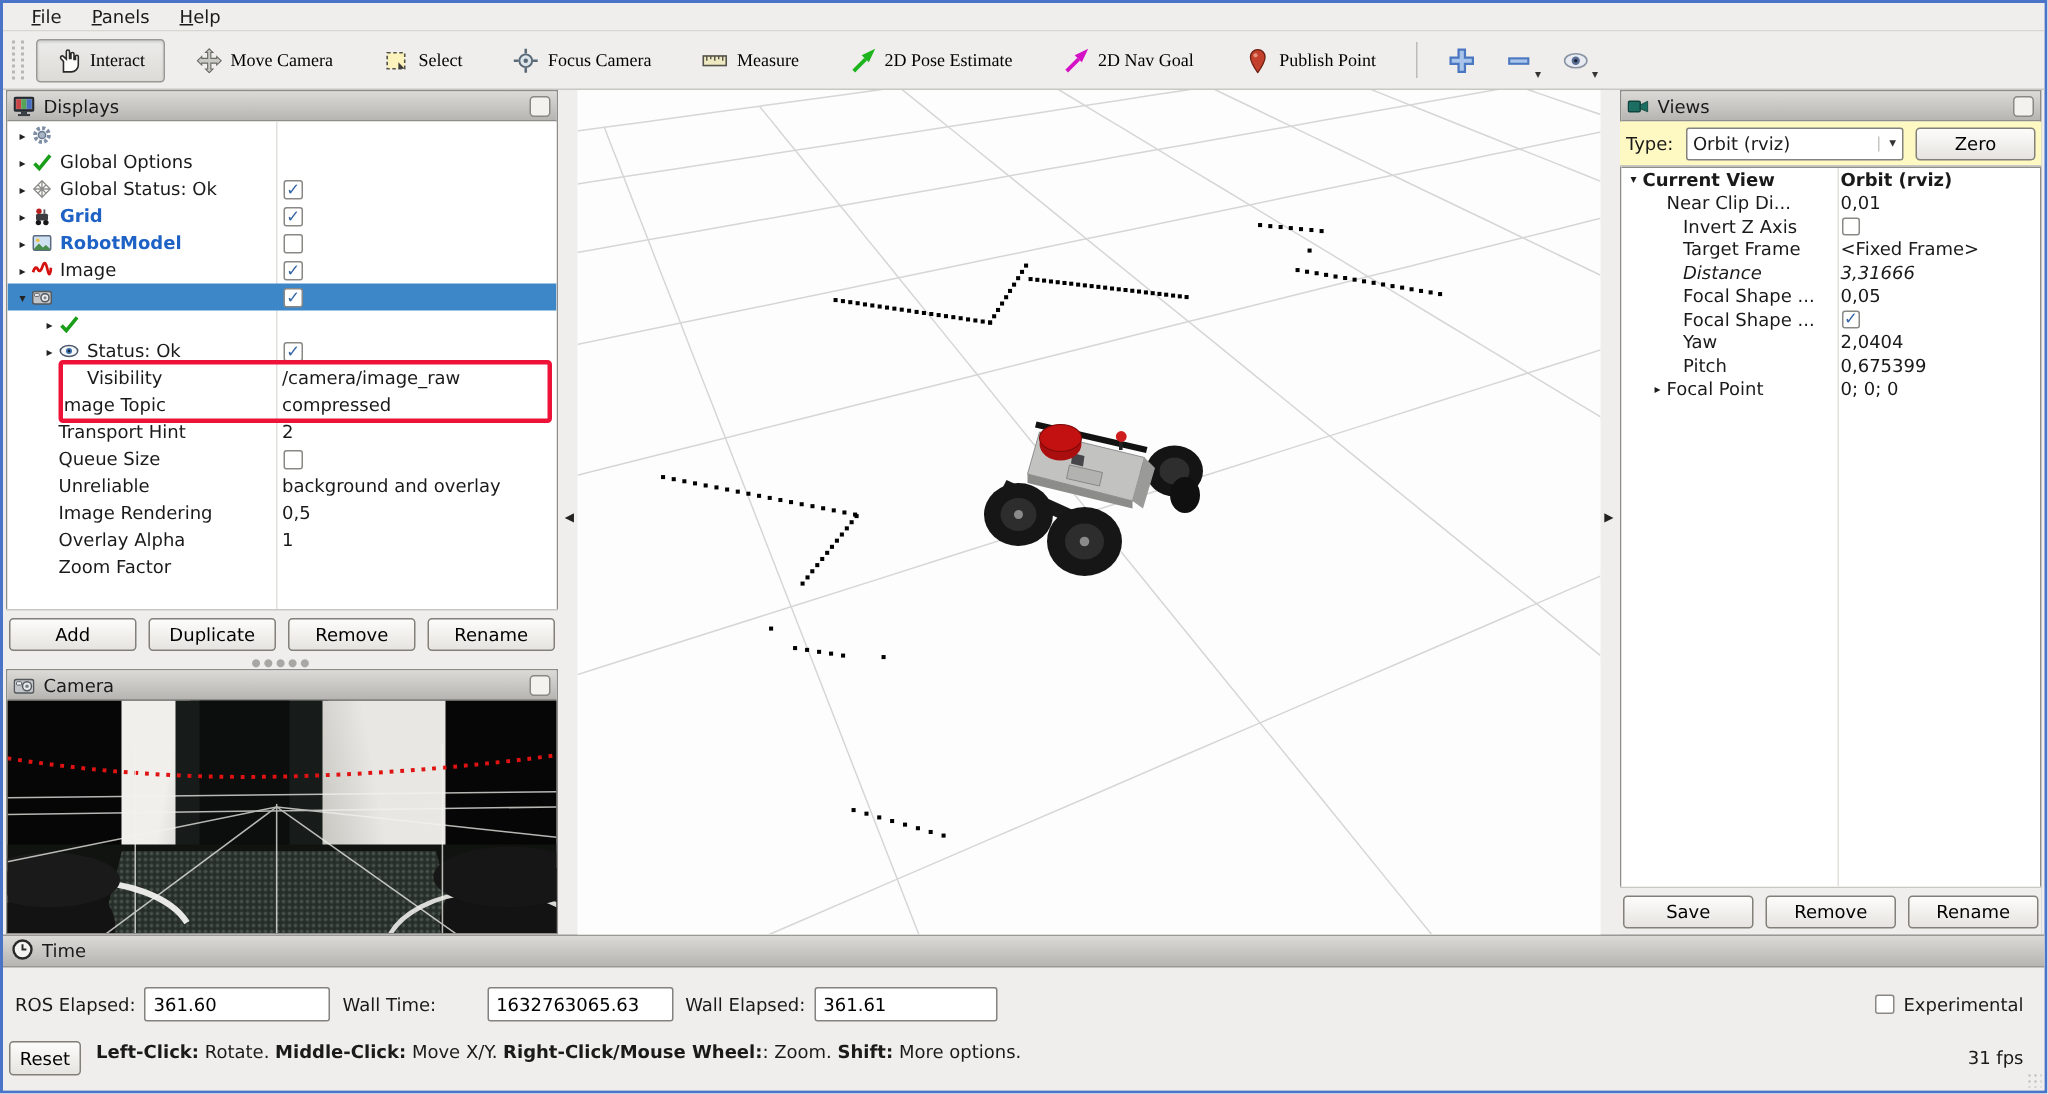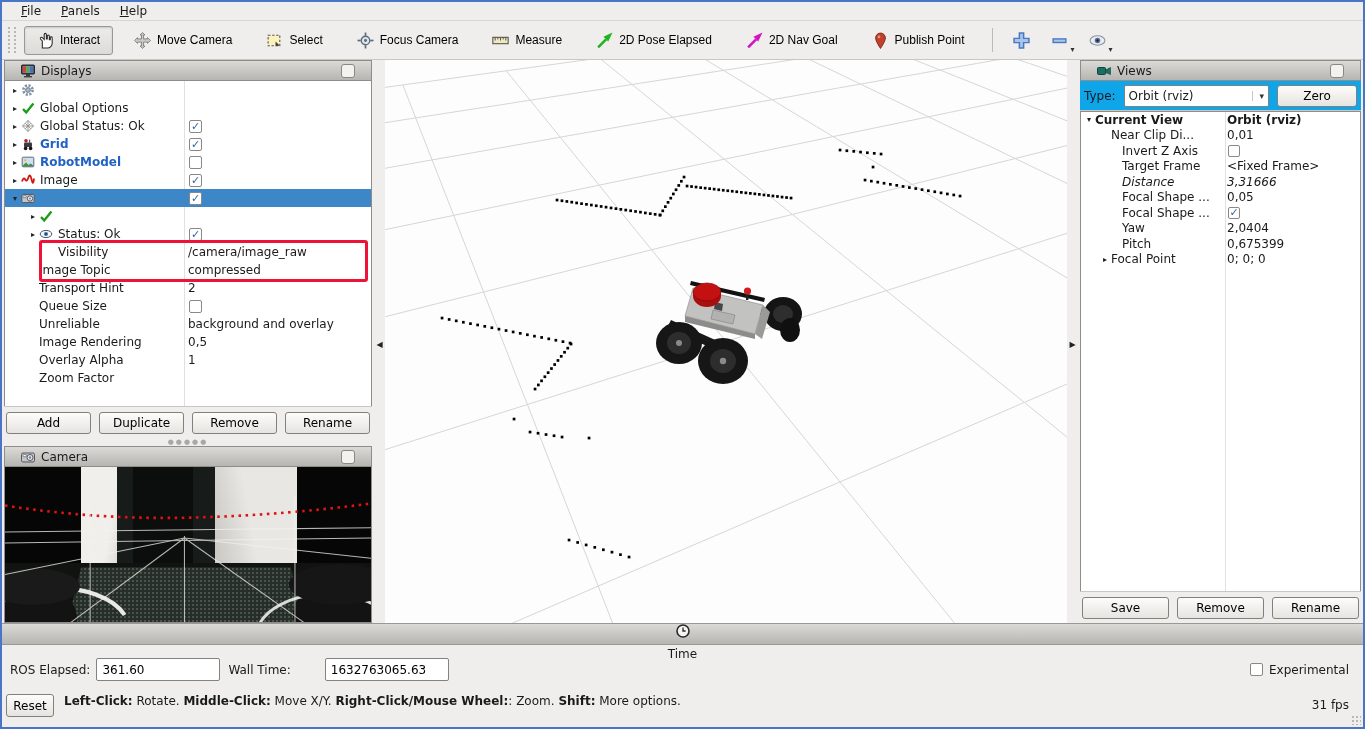--- a/index.html
+++ b/index.html
@@ -7,41 +7,41 @@
   .window { width:1365px; height:729px; border:2px solid #4a74c8; background:#efeeec; display:flex; flex-direction:column; overflow:hidden; }
 
   
   .menubar { height:19px; display:flex; align-items:center; gap:2px; padding-left:10px; background:#efeeec; border-bottom:1px solid #d8d6d2; }
   .menu-item { padding:17px 9px; cursor:default; }
   .menu-item u { text-decoration:underline; }
 
   
   .toolbar { height:39px; display:flex; align-items:center; background:#efeeec; border-bottom:1px solid #c9c7c3; padding-left:4px; }
   .tb-grip { width:8px; height:26px; border-left:2px dotted #b9b7b3; border-right:2px dotted #b9b7b3; margin:0 4px 0 2px; }
-  .tool { display:flex; align-items:center; gap:6px; padding:5px 12px; margin:0 4px; border:1px solid transparent; border-radius:3px; background:transparent; font-size:12px; font-family:Liberation Sans, sans-serif; }
+  .tool { display:flex; align-items:center; gap:6px; padding:5px 12px; margin:0 4px; border:1px solid transparent; border-radius:3px; background:transparent; font-size:12px; font-family:Liberation Serif, serif; }
   .tool.active { background:linear-gradient(#ececea,#dddbd7); border:1px solid #9a9894; box-shadow:inset 0 1px 2px rgba(0,0,0,.15); }
   .tool .ticon { width:17px; height:17px; display:inline-block; }
   .tool .ticon svg { width:17px; height:17px; display:block; }
   .tb-sep { width:1px; height:24px; background:#bdbbb7; margin:0 10px; }
   .zoombtn { position:relative; width:34px; height:28px; border:none; background:transparent; margin:0 2px; }
   .zoombtn svg { display:block; margin:0 auto; }
   .caret { position:absolute; right:2px; bottom:0; font-size:8px; color:#333; line-height:8px; }
 
   
   .main { flex:1; display:flex; min-height:0; }
   .dock-left { width:372px; display:flex; flex-direction:column; padding:0 2px; }
   .dock-right { width:285px; display:flex; flex-direction:column; padding:0 2px; }
   .center-wrap { flex:1; position:relative; }
   .viewport { position:absolute; inset:0 11px 0 11px; background:#fdfdfd; overflow:hidden; }
   .collapse-arrow { position:absolute; top:272px; width:11px; height:24px; display:flex; align-items:center; justify-content:center; font-size:8px; color:#222; }
   .collapse-arrow.left { left:0; }
   .collapse-arrow.right { right:0; }
 
   .panel { border:1px solid #8f8d89; background:#fff; display:flex; flex-direction:column; }
-  .panel-header { height:20px; flex:0 0 20px; background:linear-gradient(#dcdad6,#b7b5b1); border-bottom:1px solid #8f8d89; display:flex; align-items:center; padding:0 16px; gap:6px; }
+  .panel-header { height:20px; flex:0 0 20px; background:linear-gradient(#dcdad6,#b7b5b1); border-bottom:1px solid #8f8d89; display:flex; align-items:center; padding:0 4px; gap:6px; }
   .panel-header .ptitle { flex:1; font-size:12px; }
   .panel-header .picon svg { width:14px; height:14px; display:block; }
   .header-box { width:14px; height:14px; background:#f4f2ee; border:1px solid #8a8884; border-radius:3px; }
 
   
   .displays-panel { height:379px; }
   .tree { position:relative; flex:1; background:#fff; overflow:hidden; }
   .tree .col-divider { position:absolute; top:0; bottom:0; width:1px; background:#e2e0dc; }
   .drow { position:relative; height:18px; display:flex; align-items:center; font-size:12px; }
   .drow .exp { width:12px; text-align:center; font-size:8px; color:#222; flex:0 0 12px; }
@@ -67,33 +67,33 @@
   .cam-door-dark { position:absolute; left:128px; top:0; width:60px; height:100px; background:#0b0e0d; }
   .cam-floor { position:absolute; left:0; right:0; top:96px; bottom:0; background-color:#10130f; }
   .cam-floor-bright { position:absolute; left:62px; top:100px; width:238px; height:57px; background-color:#272e29; background-image:radial-gradient(#49544c 1px, transparent 1.2px); background-size:4px 4px; clip-path:polygon(6% 0,94% 0,100% 100%,0 100%); }
   .cam-wheel { position:absolute; width:110px; height:80px; border-radius:50%; background:#131313; }
   .cam-wheel.wl { left:-38px; top:112px; }
   .cam-wheel.wr { left:288px; top:108px; }
   .cam-overlay { position:absolute; inset:0; }
 
   
   .views-panel { height:638px; }
-  .type-row { flex:0 0 30px; background:#0ea5e9; display:flex; align-items:center; gap:8px; padding:0 4px; margin:0 -1px; border-bottom:1px solid #c9c7c3; }
+  .type-row { flex:0 0 30px; background:#fef9c3; display:flex; align-items:center; gap:8px; padding:0 4px; margin:0 -1px; border-bottom:1px solid #c9c7c3; }
   .combo { flex:1; height:22px; background:#fff; border:1px solid #84827e; border-radius:2px; display:flex; align-items:center; padding:0 4px; position:relative; }
   .combo .combo-arrow { margin-left:auto; font-size:9px; color:#333; border-left:1px solid #c9c7c3; padding-left:6px; }
   .zero-btn { flex:0 0 80px; }
   .vtree { position:relative; flex:1; background:#fff; border-top:1px solid #8f8d89; overflow:hidden; }
   .vrow { position:relative; height:15.5px; display:flex; align-items:center; font-size:12px; white-space:nowrap; }
   .vrow .exp { width:12px; font-size:8px; text-align:center; flex:0 0 12px; }
   .vrow .vvalue { position:absolute; left:146px; }
   .vrow.bold .rlabel, .vrow.bold .vvalue { font-weight:bold; }
 
   
   .time-panel { flex:0 0 71px; border-top:1px solid #9a9894; display:flex; flex-direction:column; background:#efeeec; }
-  .time-header { height:21px; background:linear-gradient(#dcdad6,#b7b5b1); border-bottom:1px solid #9a9894; display:flex; align-items:center; gap:6px; padding:0 6px;flex-direction:column; }
+  .time-header { height:21px; background:linear-gradient(#dcdad6,#b7b5b1); border-bottom:1px solid #9a9894; display:flex; align-items:center; gap:6px; padding:0 6px; }
   .time-header svg { width:14px; height:14px; }
   .time-body { flex:1; display:flex; align-items:center; padding:0 8px; gap:8px; }
   .time-field { display:flex; align-items:center; gap:6px; }
   .time-field input { height:23px; border:1px solid #84827e; border-radius:2px; background:#fff; font-family:inherit; font-size:12px; padding:0 5px; }
   .tf0 input { width:120px; } .tf1 input { width:124px; } .tf2 input { width:124px;margin-left:28px; } .tf3 input { width:122px; }
   .experimental { margin-left:auto; display:flex; align-items:center; gap:6px; margin-right:6px; }
 
   
   .statusbar { flex:0 0 33px; display:flex; align-items:flex-start; gap:10px; padding:0 4px; background:#efeeec; position:relative; }
   .statusbar .btn { flex:0 0 48px; height:23px; }
@@ -170,21 +170,21 @@
           </span>
           <span class="tlabel">Measure</span>
         </button>
         <button class="tool">
           <span class="ticon">
             <svg viewBox="0 0 16 16">
               <line x1="2" y1="14.5" x2="9.5" y2="7" stroke="#1db41d" stroke-width="2.4"></line>
               <polygon points="7,4.5 15.5,0.5 11.5,9" fill="#1db41d"></polygon>
             </svg>
           </span>
-          <span class="tlabel">2D Pose Elapsed</span>
+          <span class="tlabel">2D Pose Estimate</span>
         </button>
         <button class="tool">
           <span class="ticon">
             <svg viewBox="0 0 16 16">
               <line x1="2" y1="14.5" x2="9.5" y2="7" stroke="#d411c4" stroke-width="2.4"></line>
               <polygon points="7,4.5 15.5,0.5 11.5,9" fill="#d411c4"></polygon>
             </svg>
           </span>
           <span class="tlabel">2D Nav Goal</span>
         </button>
@@ -697,20 +697,24 @@
     </div>
     <div class="time-body" id="time-fields">
         <div class="time-field tf1">
           <span>ROS Elapsed:</span>
           <input readonly="" value="361.60" style="">
         </div>
         <div class="time-field tf2">
           <span>Wall Time:</span>
           <input readonly="" value="1632763065.63" style="">
         </div>
+        <div class="time-field tf3">
+          <span>Wall Elapsed:</span>
+          <input readonly="" value="361.61" style="">
+        </div>
         <div class="experimental">
         <span class="cb" id="exp-cb"></span>
         <span>Experimental</span>
       </div>
     </div>
   </div>
 
   <div class="statusbar">
     <button class="btn">Reset</button>
     <span class="help-text" id="help-text"><b>Left-Click:</b> Rotate. <b>Middle-Click:</b> Move X/Y. <b>Right-Click/Mouse Wheel:</b>: Zoom. <b>Shift:</b> More options.</span>

